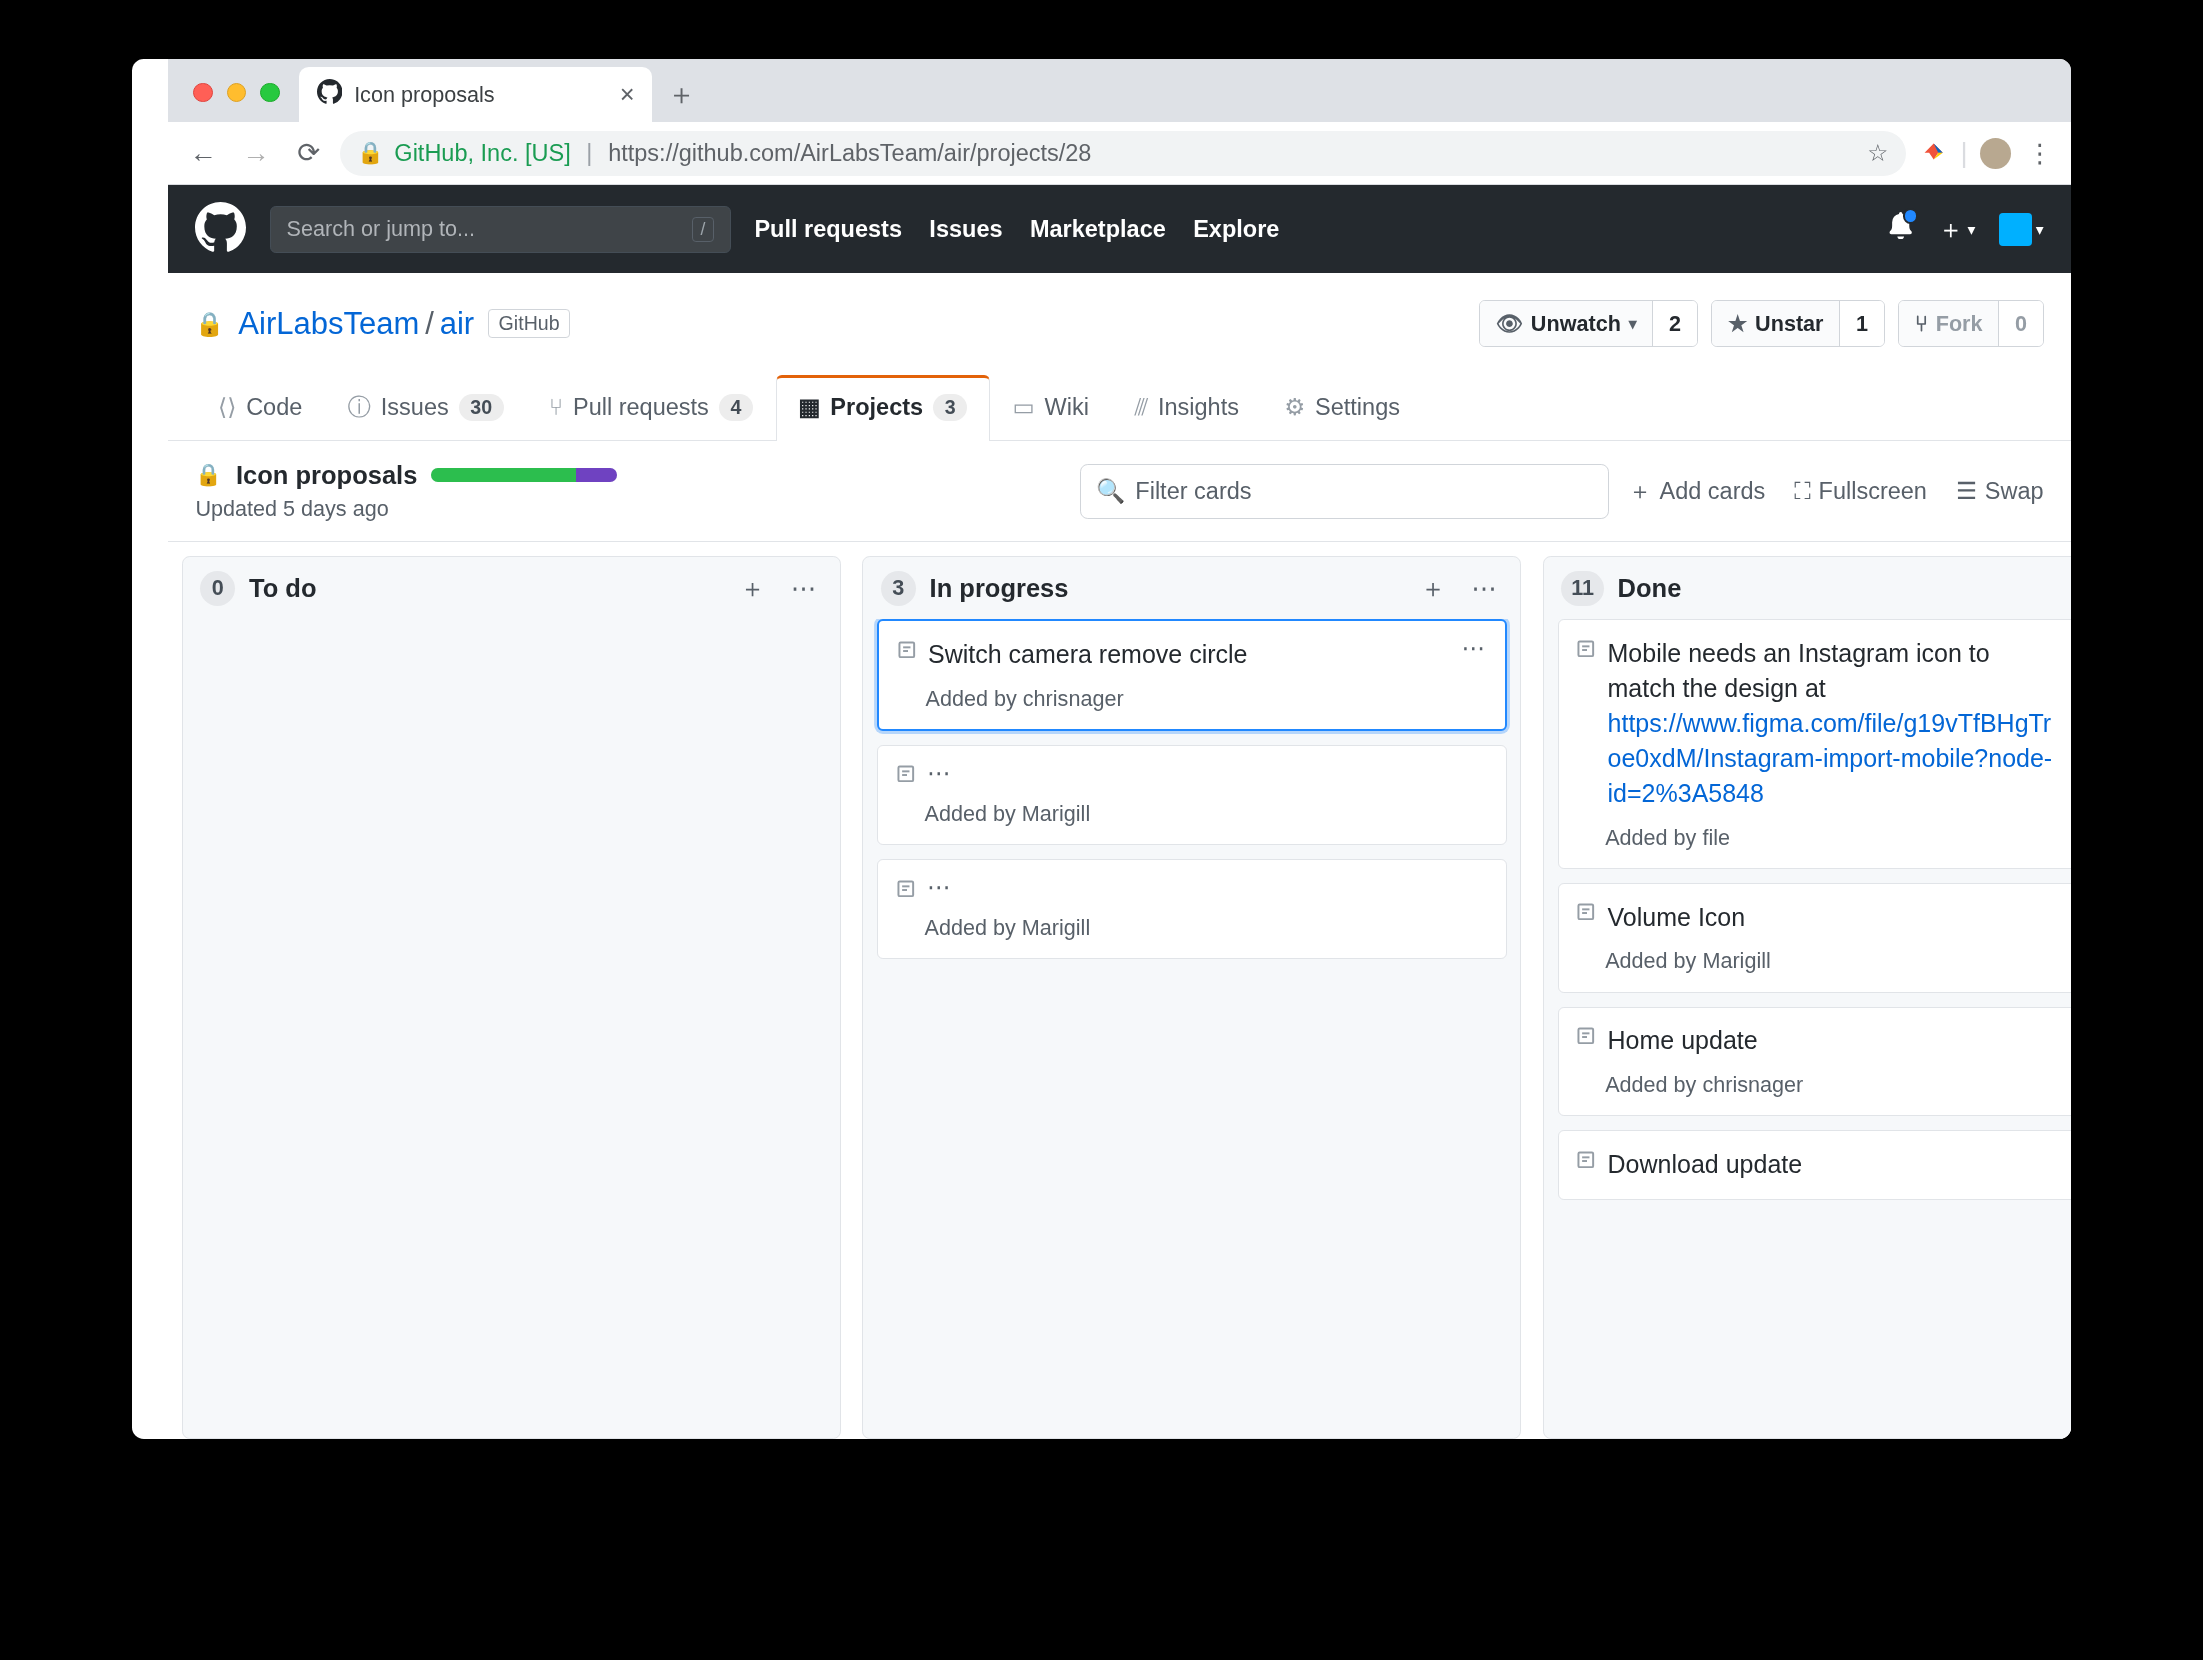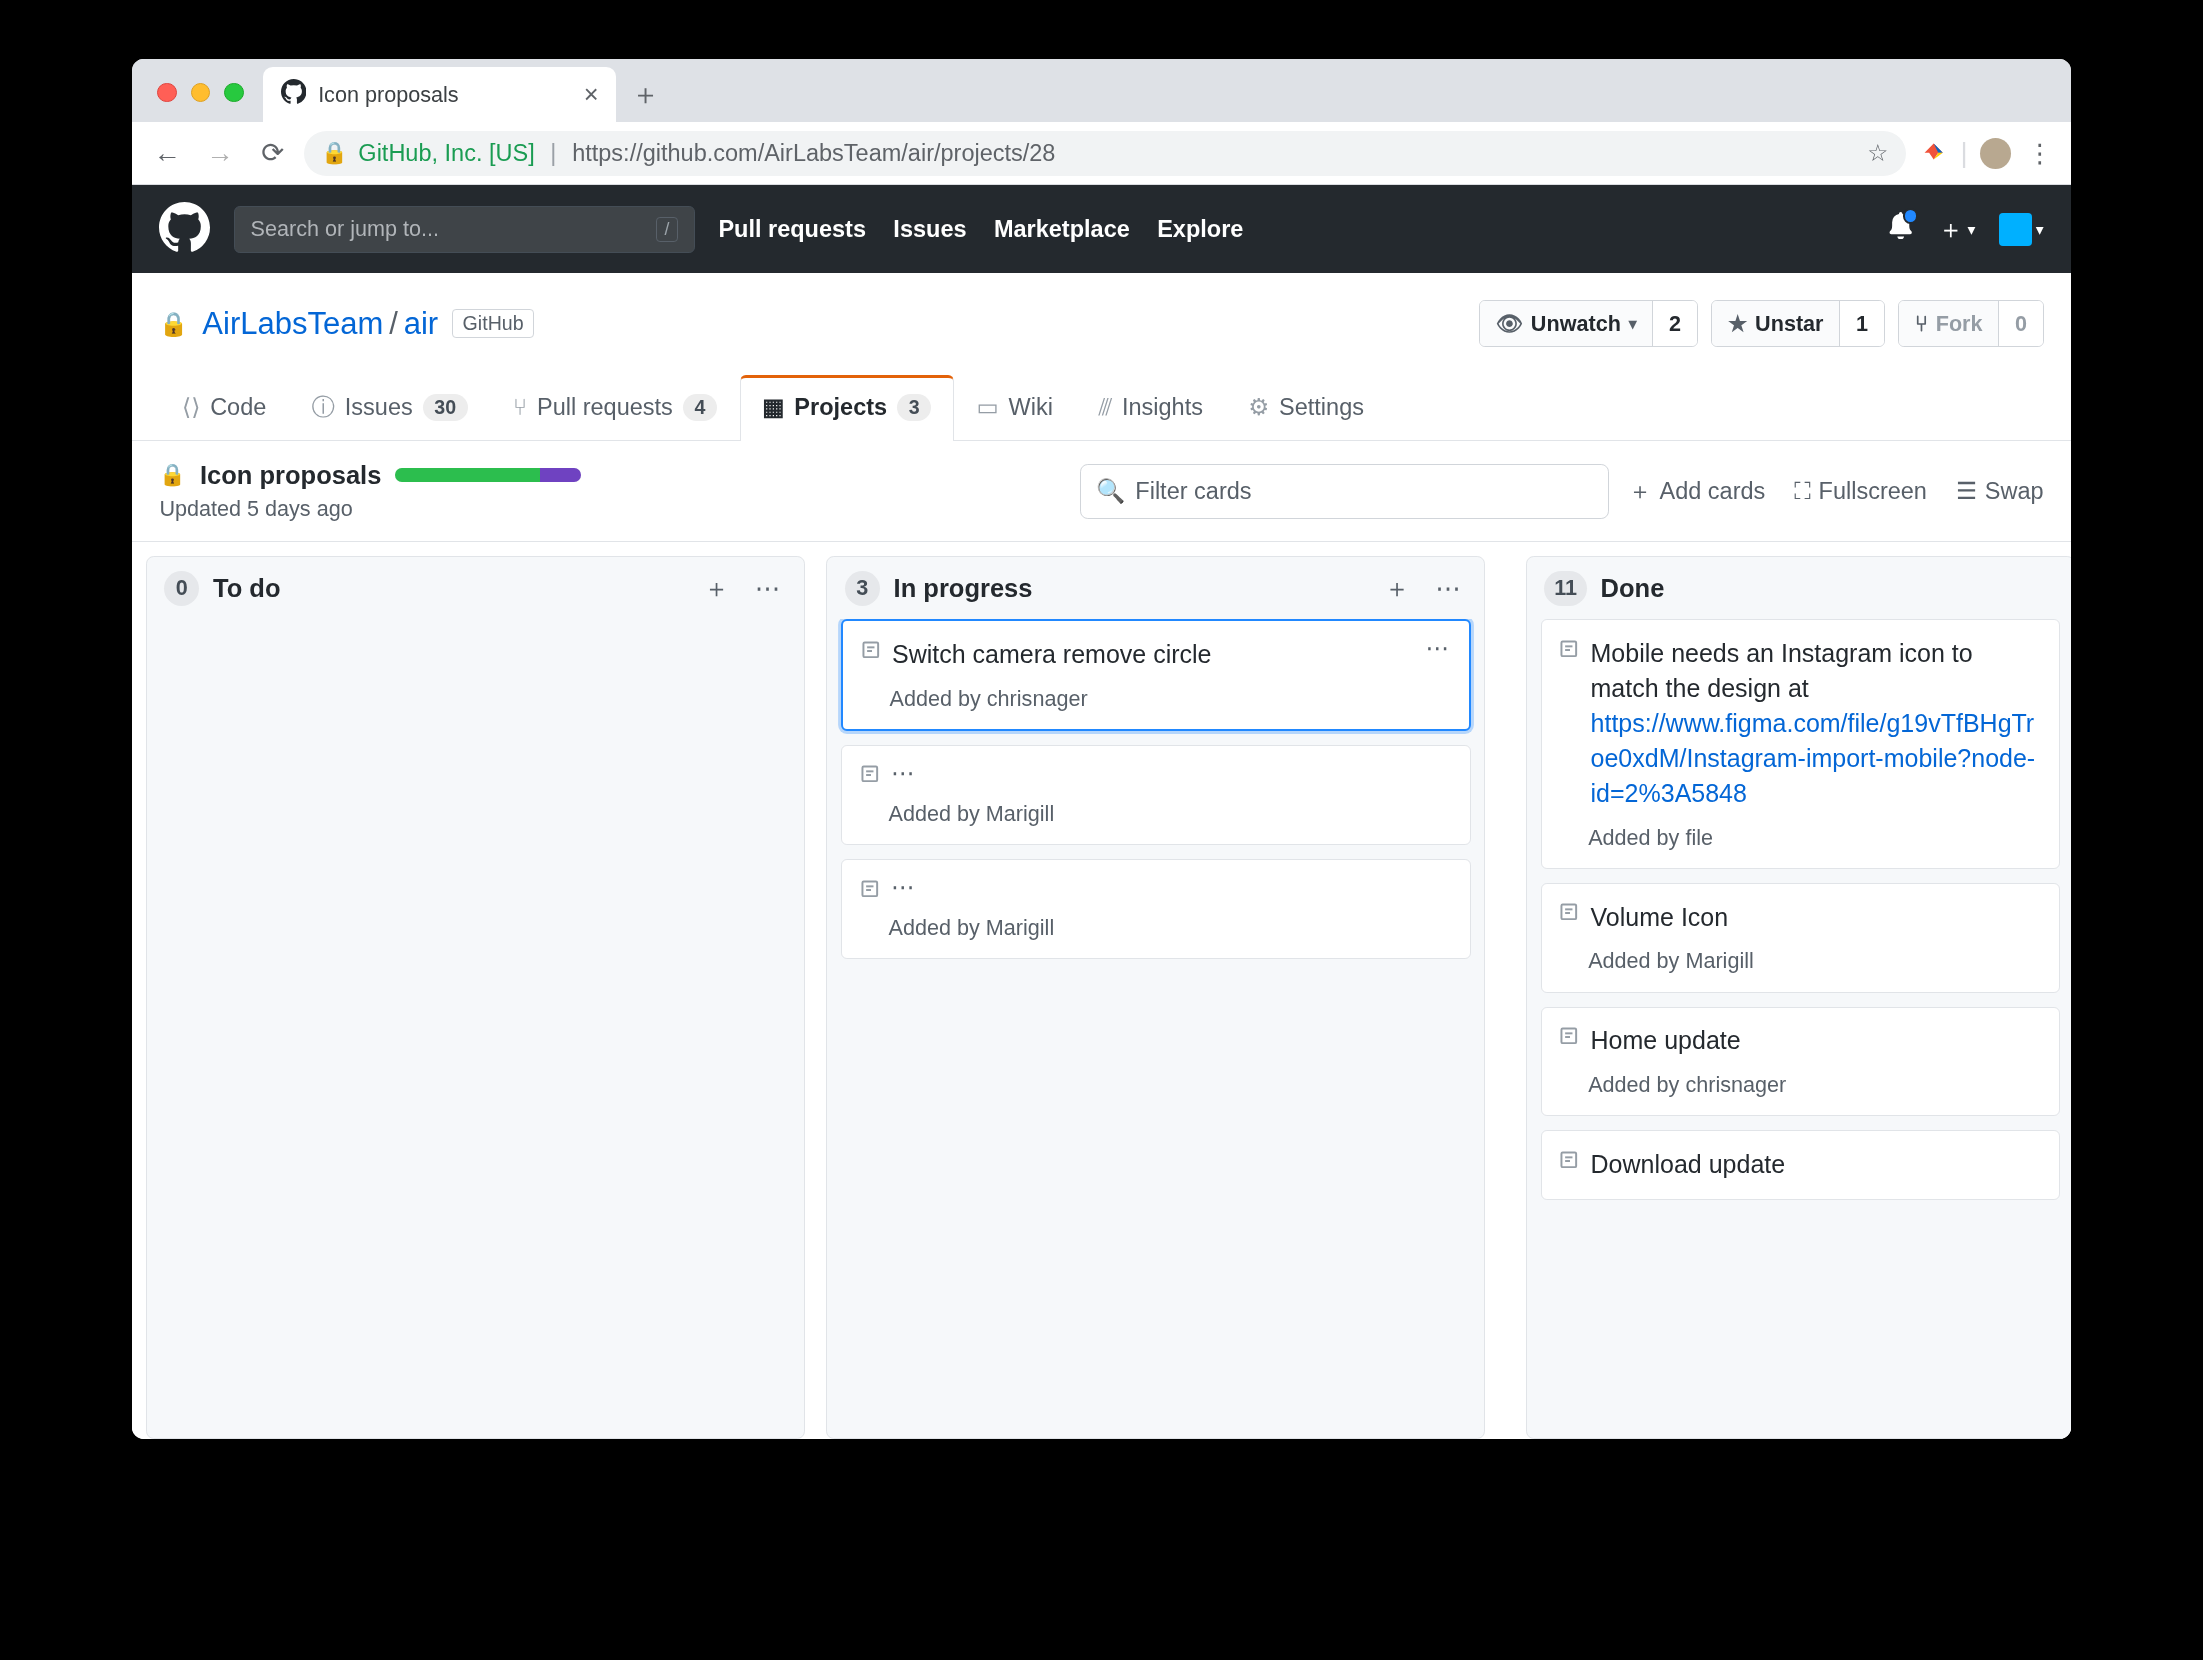--- a/index.html
+++ b/index.html
@@ -15,20 +15,21 @@
   }
   .browser-window {
     width: 1939px;
     height: 1380px;
     background: #fff;
     border-radius: 11.8px;
     overflow: hidden;
     box-shadow: 0 29px 59px rgba(0,0,0,0.3);
     display: flex;
     flex-direction: column;
+    padding-left: 36px;
   }
   
   .tab-strip {
     height: 63px;
     background: #dee1e6;
     display: flex;
     align-items: flex-end;
     padding: 0 11.8px;
   }
   .traffic-lights {
@@ -249,21 +250,21 @@
   }
   .column {
     background:#f6f8fa;
     border:1px solid #e1e4e8;
     border-radius:7.8px;
     width: 659px;
     display:flex;
     flex-direction:column;
     flex-shrink:0;
   }
-  .column:last-child { width: 549px; margin-left: 19px; }
+  .column:last-child { width: 549px; }
   .col-header {
     display:flex; align-items:center; gap:13.7px; padding:13.7px 17.6px;
   }
   .col-count {
     background:#e6e8eb; border-radius:23.5px; min-width:35px; height:35px; display:flex;
     align-items:center; justify-content:center; font-size:21.6px; font-weight:600; color:#444d56;
     padding: 0 9.8px;
   }
   .col-title { font-size:25.5px; font-weight:600; flex:1; }
   .col-icon { color:#586069; font-size:25.5px; cursor:pointer; padding:0 5.9px; }

